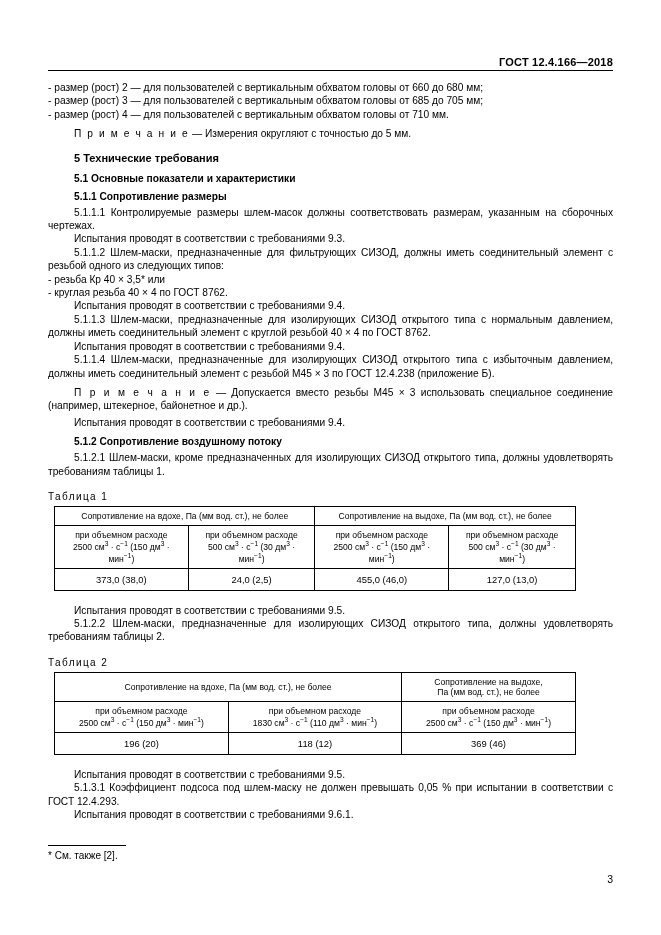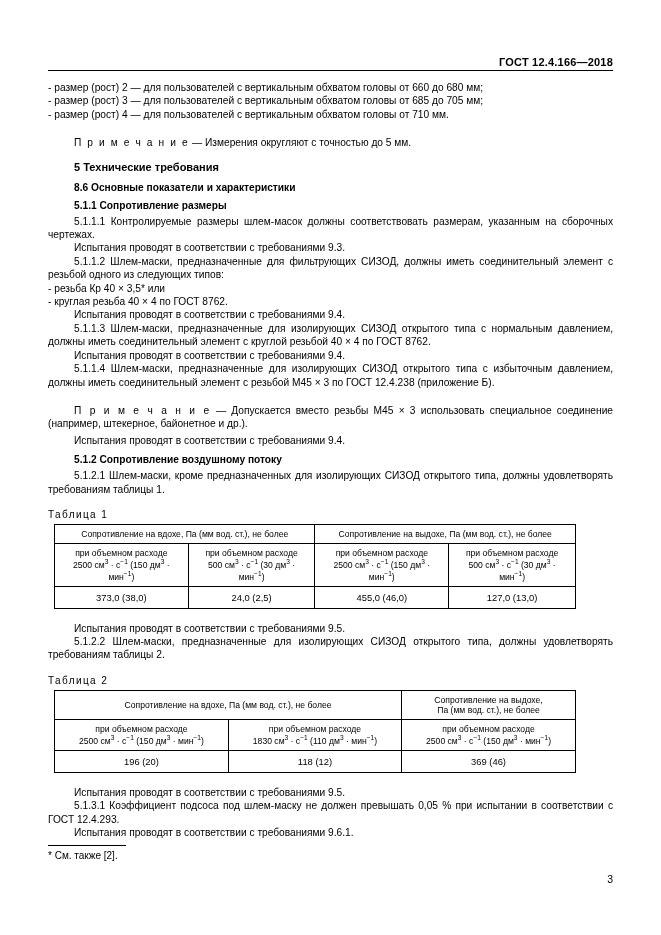--- a/index.html
+++ b/index.html
@@ -46,21 +46,21 @@
     line-height: 13.4px;
     text-align: justify;
   }
   .list-line {
     text-align: left;
   }
   .indent {
     text-indent: 26px;
   }
   .note {
-    margin-top: 15px;
+    margin-top: 6px;
     text-indent: 26px;
   }
   .note .sp {
     letter-spacing: 1.6px;
   }
   h2.sec {
     font-size: 11px;
     font-weight: bold;
     margin: 11px 0 7px 0;
     text-indent: 26px;
@@ -134,21 +134,21 @@
     <div class="header-std">ГОСТ 12.4.166—2018</div>
     <hr class="hrule">
 
     <p class="list-line">- размер (рост) 2 — для пользователей с вертикальным обхватом головы от 660 до 680 мм;</p>
     <p class="list-line">- размер (рост) 3 — для пользователей с вертикальным обхватом головы от 685 до 705 мм;</p>
     <p class="list-line">- размер (рост) 4 — для пользователей с вертикальным обхватом головы от 710 мм.</p>
 
     <p class="note"><span class="sp">П р и м е ч а н и е</span><span> — Измерения округляют с точностью до 5 мм.</span></p>
 
     <h2 class="sec">5 Технические требования</h2>
-    <h3 class="sub">8.6 Основные показатели и характеристики</h3>
+    <h3 class="sub">5.1 Основные показатели и характеристики</h3>
     <h4 class="subsub">5.1.1 Сопротивление размеры</h4>
 
     <p class="indent">5.1.1.1 Контролируемые размеры шлем-масок должны соответствовать размерам, указанным на сборочных чертежах.</p>
     <p class="indent">Испытания проводят в соответствии с требованиями 9.3.</p>
     <p class="indent">5.1.1.2 Шлем-маски, предназначенные для фильтрующих СИЗОД, должны иметь соединительный элемент с резьбой одного из следующих типов:</p>
     <p class="list-line">- резьба Кр 40 × 3,5* или</p>
     <p class="list-line">- круглая резьба 40 × 4 по ГОСТ 8762.</p>
     <p class="indent">Испытания проводят в соответствии с требованиями 9.4.</p>
     <p class="indent">5.1.1.3 Шлем-маски, предназначенные для изолирующих СИЗОД открытого типа с нормальным давлением, должны иметь соединительный элемент с круглой резьбой 40 × 4 по ГОСТ 8762.</p>
     <p class="indent">Испытания проводят в соответствии с требованиями 9.4.</p>

